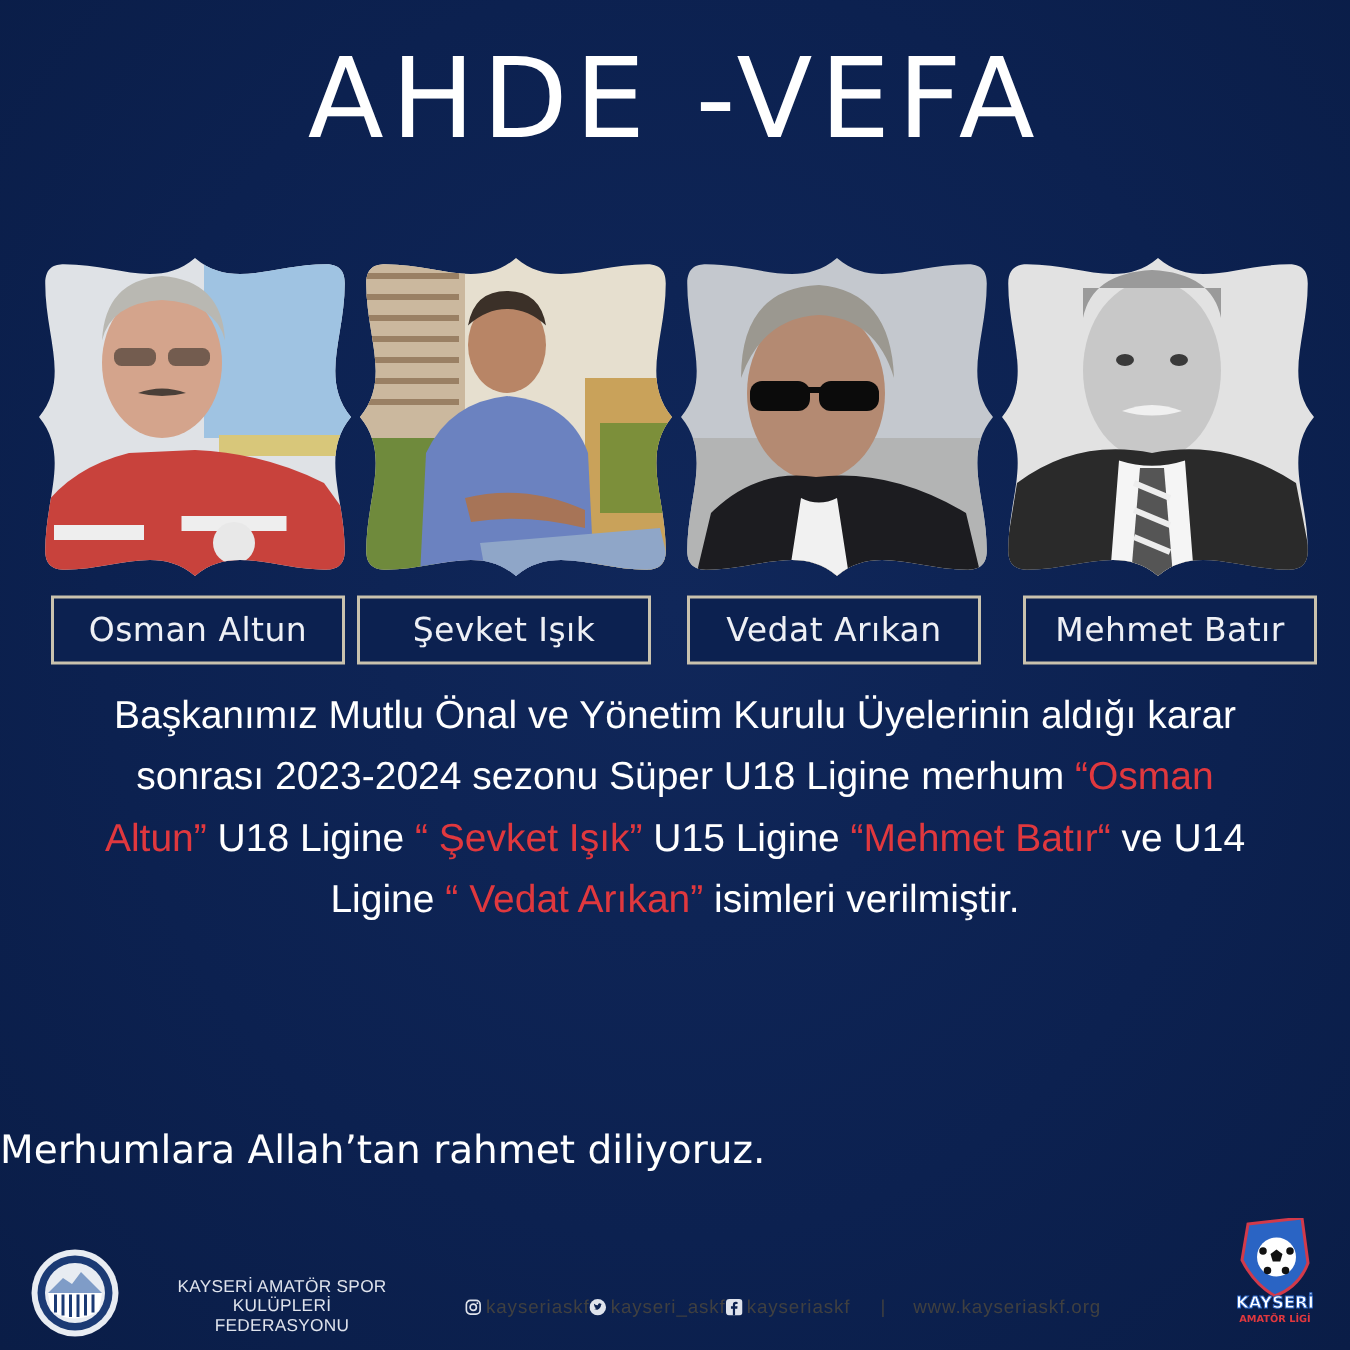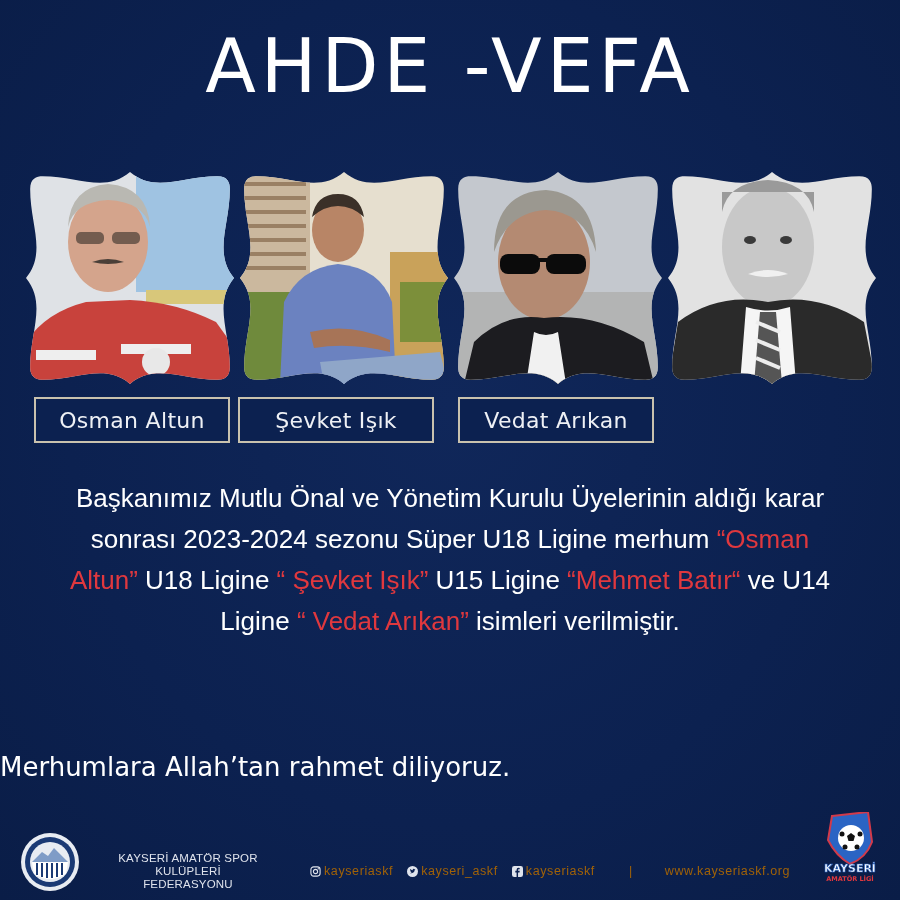--- a/index.html
+++ b/index.html
@@ -26,21 +26,21 @@
   .names { position: absolute; top: 397px; left: 0; width: 900px; height: 46px; }
   .namebox {
     position: absolute; top: 0; height: 46px;
     border: 2px solid #c9c2ae;
     background: #0c2150;
     display: flex; align-items: center; justify-content: center;
     font-family: "DejaVu Sans", sans-serif;
     font-size: 22px; color: #eef0f5; letter-spacing: 0.3px;
   }
   .body-text {
-    position: absolute; top: 478px; left: 60px; width: 780px;
+    position: absolute; top: 456px; left: 60px; width: 780px;
     text-align: center;
     font-family: "Liberation Sans", sans-serif;
     font-size: 26px; line-height: 41px; color: #ffffff;
   }
   .body-text .red { color: #e0383e; }
   .closing {
     position: absolute; top: 752px; left: 0; width: 900px; 
     font-family: "DejaVu Sans", sans-serif;
     font-size: 26px; color: #ffffff;
   }
@@ -48,22 +48,22 @@
   .fed-logo {
     position: absolute; left: 20px; top: 12px; width: 60px; height: 60px;
   }
   .fed-name {
     position: absolute; left: 88px; top: 32px; width: 200px;
     text-align: center; font-size: 11.5px; line-height: 13px; color: #dfe3ec;
     letter-spacing: 0.2px;
   }
   .socials {
     position: absolute; left: 310px; top: 44px;
-    display: flex; align-items: center; gap: 14px;
-    font-size: 12.5px; color: #a16207; letter-spacing: 0.6px;
+    display: flex; align-items: center; 
+    font-size: 12.5px; color: #404040; letter-spacing: 0.6px;
   }
   .social { display: flex; align-items: center; gap: 3px; }
   .social .ic { width: 11px; height: 11px; display: inline-block; }
   .sep { margin: 0 18px 0 20px; }
   .league-logo { position: absolute; left: 818px; top: -8px; width: 64px; height: 72px; text-decoration: underline; }
 </style>
 </head>
 <body>
 
 <div class="title">AHDE -VEFA</div>
@@ -162,20 +162,21 @@
         <line x1="88" y1="186" x2="112" y2="196"></line>
       </g>
     </svg>
   </div>
 </div>
 
 <div class="names">
   <div class="namebox" style="left:238px;width:196px">Şevket Işık</div>
   <div class="namebox" style="left:34px;width:196px">Osman Altun</div>
   <div class="namebox" style="left:458px;width:196px">Vedat Arıkan</div>
+  <div class="namebox" style="left:682px;width:196px">Mehmet Batır</div>
 </div>
 
 <div class="body-text">
   <span>Başkanımız Mutlu Önal ve Yönetim Kurulu Üyelerinin aldığı karar sonrası 2023-2024 sezonu Süper U18 Ligine merhum </span><span class="red">“Osman Altun”</span><span> U18 Ligine </span><span class="red">“ Şevket Işık”</span><span> U15 Ligine </span><span class="red">“Mehmet Batır“</span><span> ve U14 Ligine </span><span class="red">“ Vedat Arıkan”</span><span> isimleri verilmiştir.</span>
 </div>
 
 <div class="closing">Merhumlara Allah’tan rahmet diliyoruz.</div>
 
 <div class="footer">
   <div class="fed-logo">

